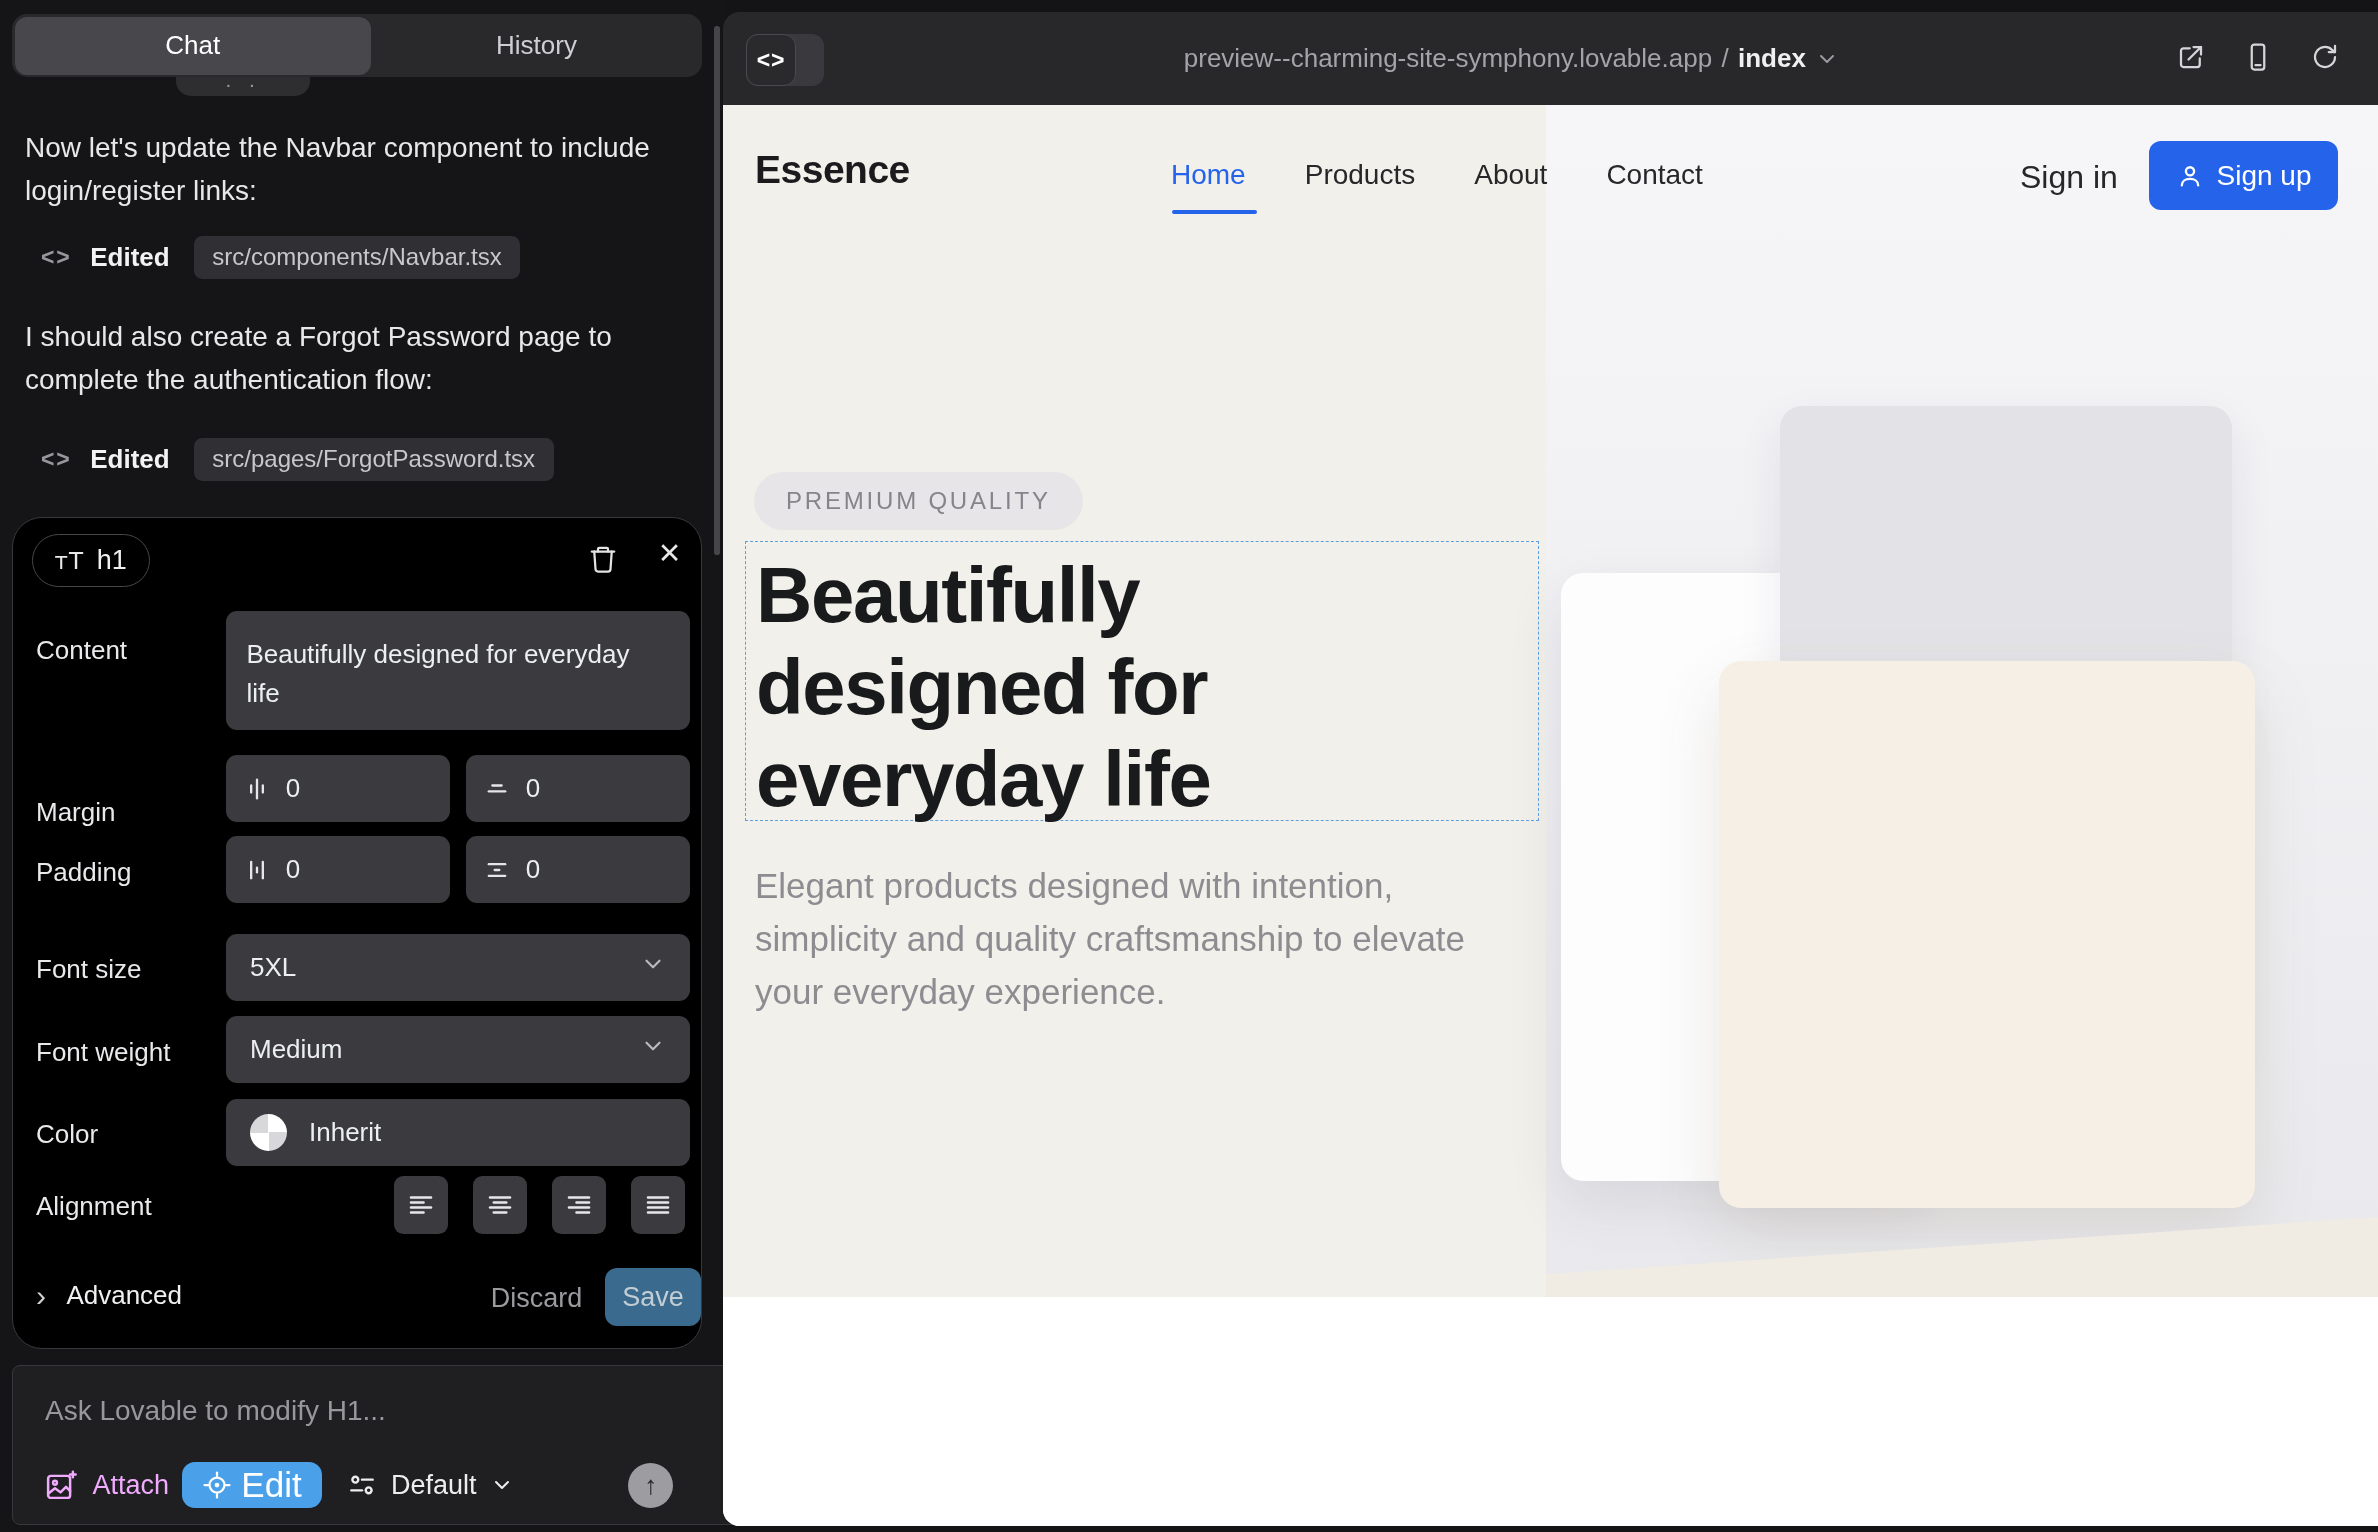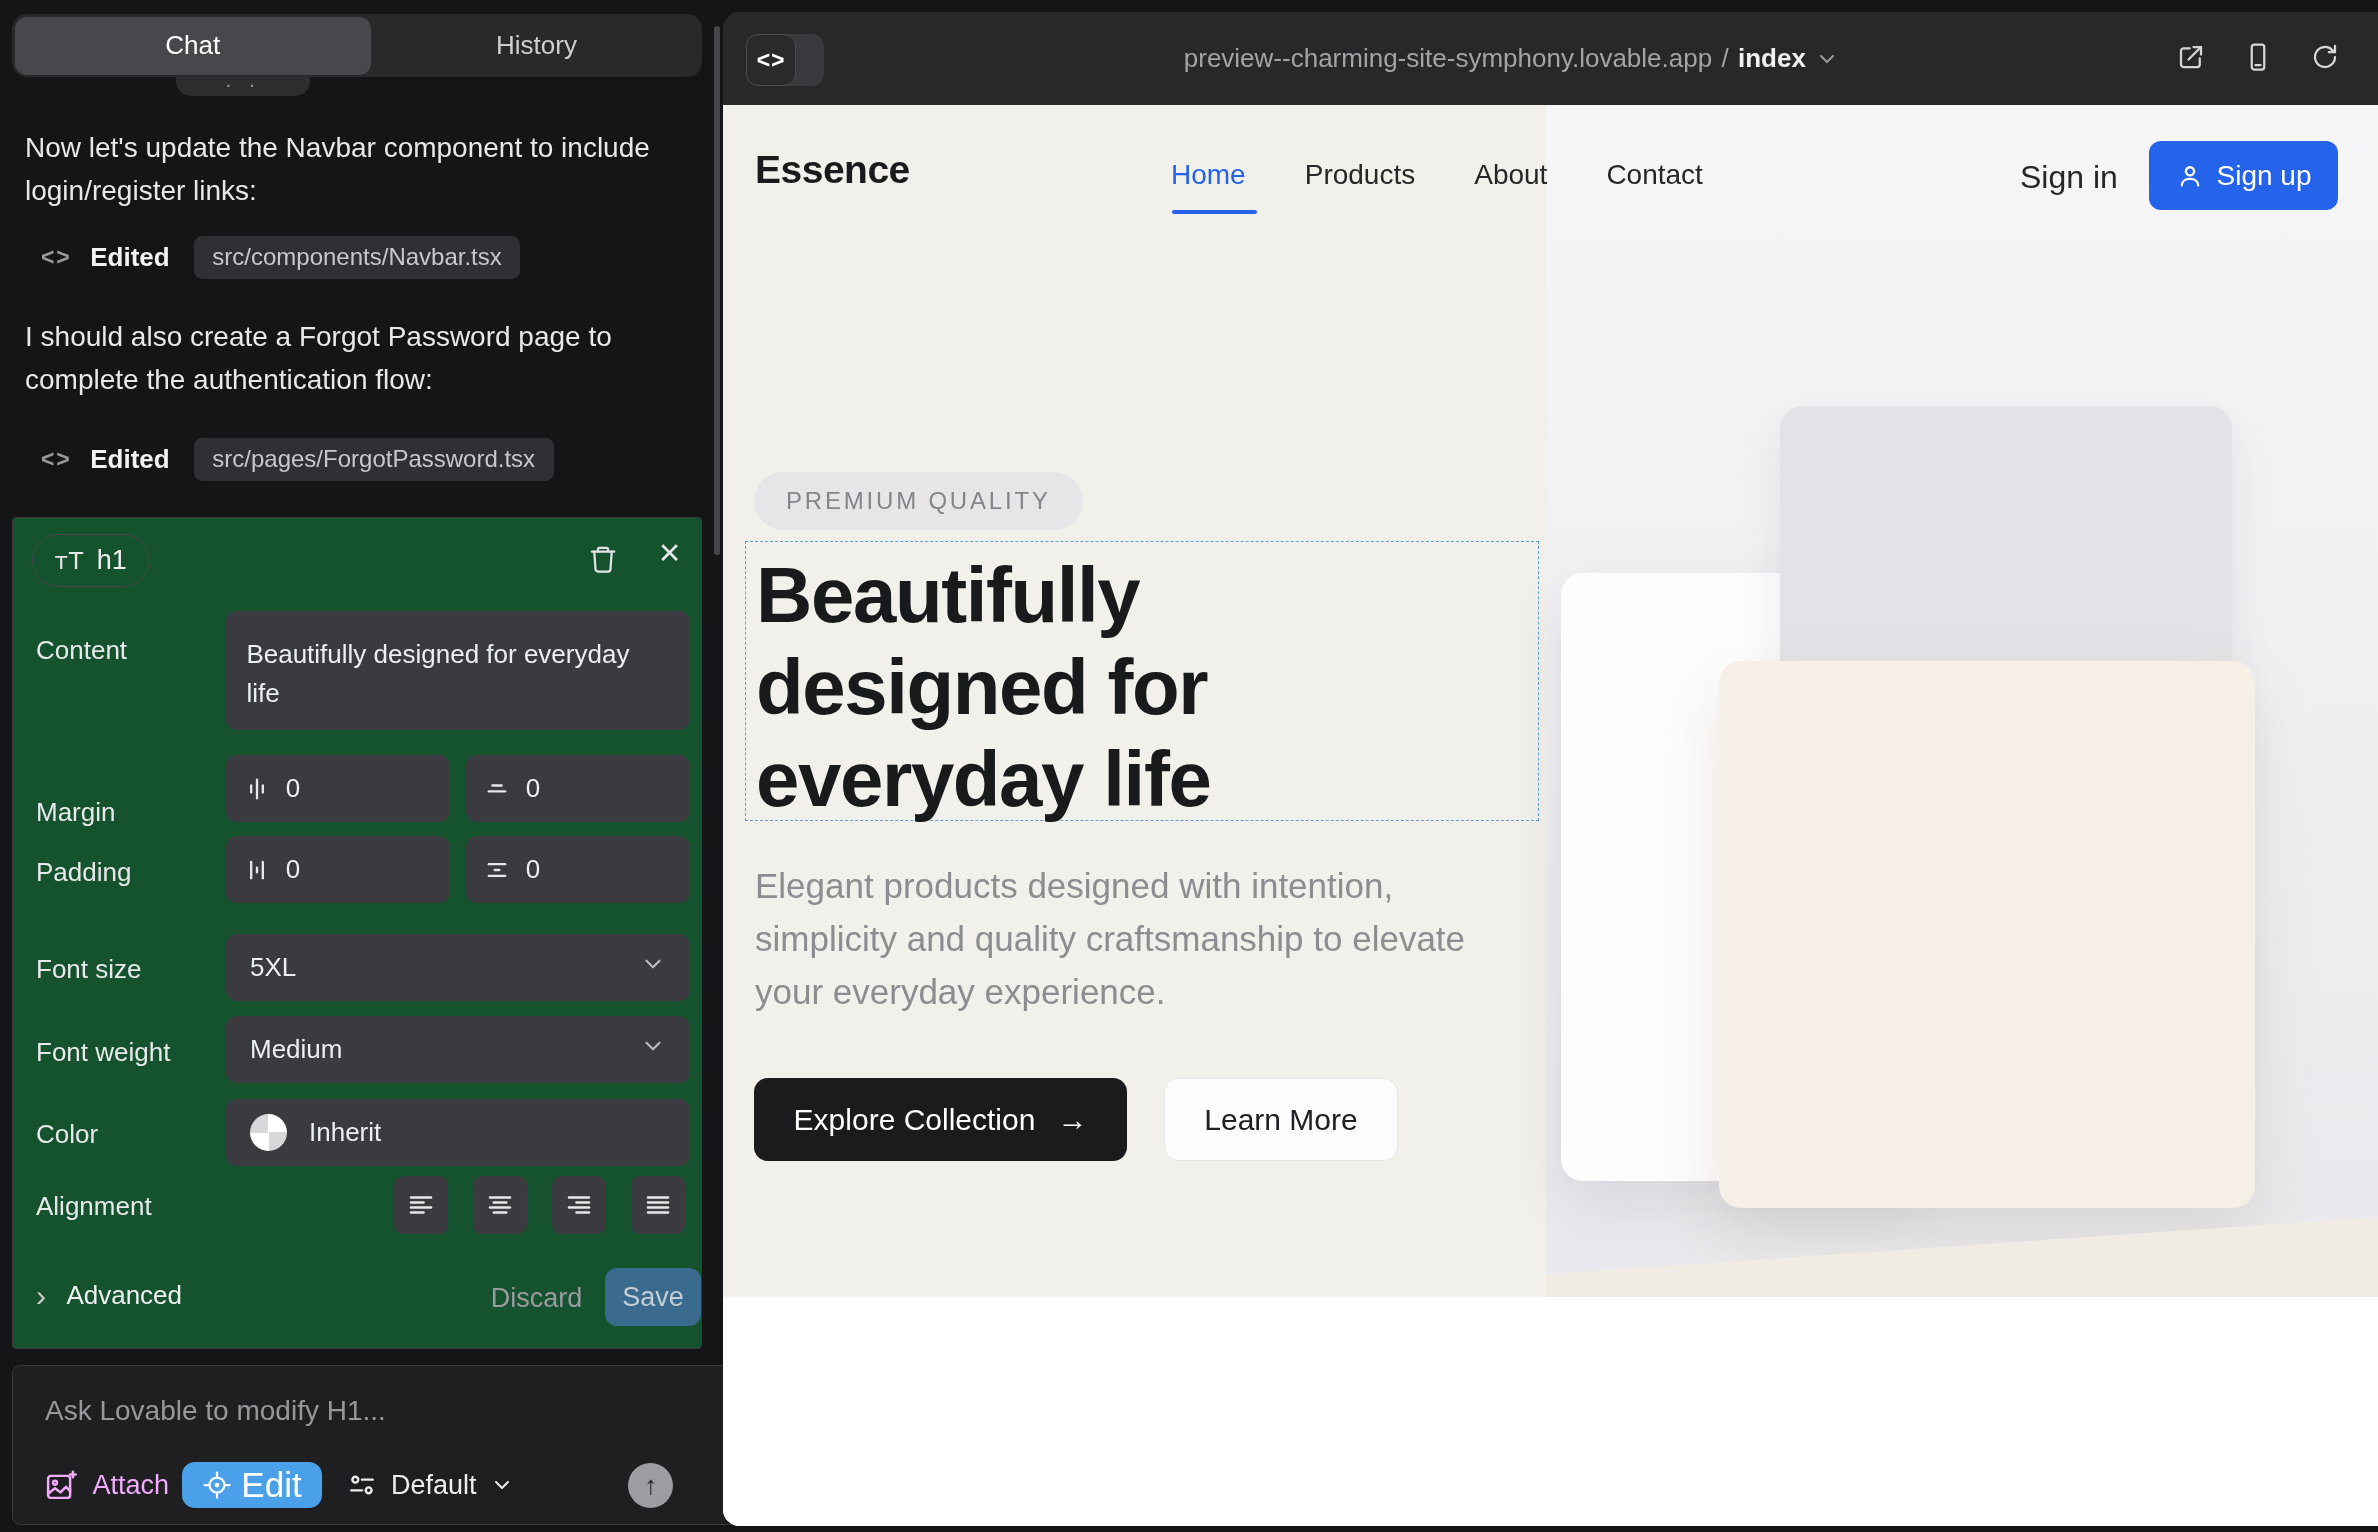--- a/index.html
+++ b/index.html
@@ -30,22 +30,22 @@
   .msg-2 { top:315px; }
 
   .edited-row { left:25px; height:43px; display:flex; align-items:center; }
   .edited-row-1 { top:236px; }
   .edited-row-2 { top:438px; }
   .code-glyph { color:#97979c; font-size:23px; font-weight:600; letter-spacing:1.9px; margin:0 18.6px 0 16px; }
   .edited-label { color:#f2f2f4; font-size:26px; font-weight:700; margin-right:24px; }
   .file-chip { background:#303034; border-radius:8.3px; padding:6.5px 18.6px 8.3px; color:#c7c7cc; font-size:24px; }
 
   
-  .editor-panel { left:12px; top:517px; width:690px; height:832px; background:#14532d;
-                  border:0.9px solid #38383c; border-radius:4px; }
+  .editor-panel { left:12px; top:517px; width:690px; height:832px; background:#000000;
+                  border:0.9px solid #38383c; border-radius:30px; }
   .tag-chip { left:18.6px; top:16px; height:53px; border:1.4px solid #47474c; border-radius:27px;
               display:flex; align-items:center; padding:0 22px; gap:13px; color:#f0f0f2; }
   .tt-icon { font-family:"DejaVu Sans", sans-serif; font-size:23px; color:#e8e8ea; letter-spacing:0.9px; }
   .tag-name { font-size:27px; }
   .icon-btn { width:37px; height:37px; display:flex; align-items:center; justify-content:center; color:#e3e3e6; }
   .trash-btn { left:571px; top:22px; }
   .close-btn { left:638px; top:16.7px; font-size:37px; color:#e8e8ea; font-weight:400; }
 
   .fld-label { left:23px; color:#e9e9ec; font-size:26px; }
   .field { background:#3a3a3f; border-radius:11px; color:#eceff1; font-size:26px;
@@ -421,24 +421,15 @@
     </div>
 
     <div class="abs hero-badge">PREMIUM QUALITY</div>
     <div class="abs selection-box"></div>
     <h1 class="abs hero-h1">
       <span style="display:block">Beautifully</span>
       <span style="display:block">designed for</span>
       <span style="display:block">everyday life</span>
     </h1>
     <p class="abs hero-para">Elegant products designed with intention, simplicity and quality craftsmanship to elevate your everyday experience.</p>
-    <div class="abs cta-row">
-      <div class="cta-primary">
-        <span>Explore Collection</span>
-        <span>→</span>
-      </div>
-      <div class="cta-secondary">
-        <span>Learn More</span>
-      </div>
-    </div>
   </div>
 </section>
 
 
 </body></html>

